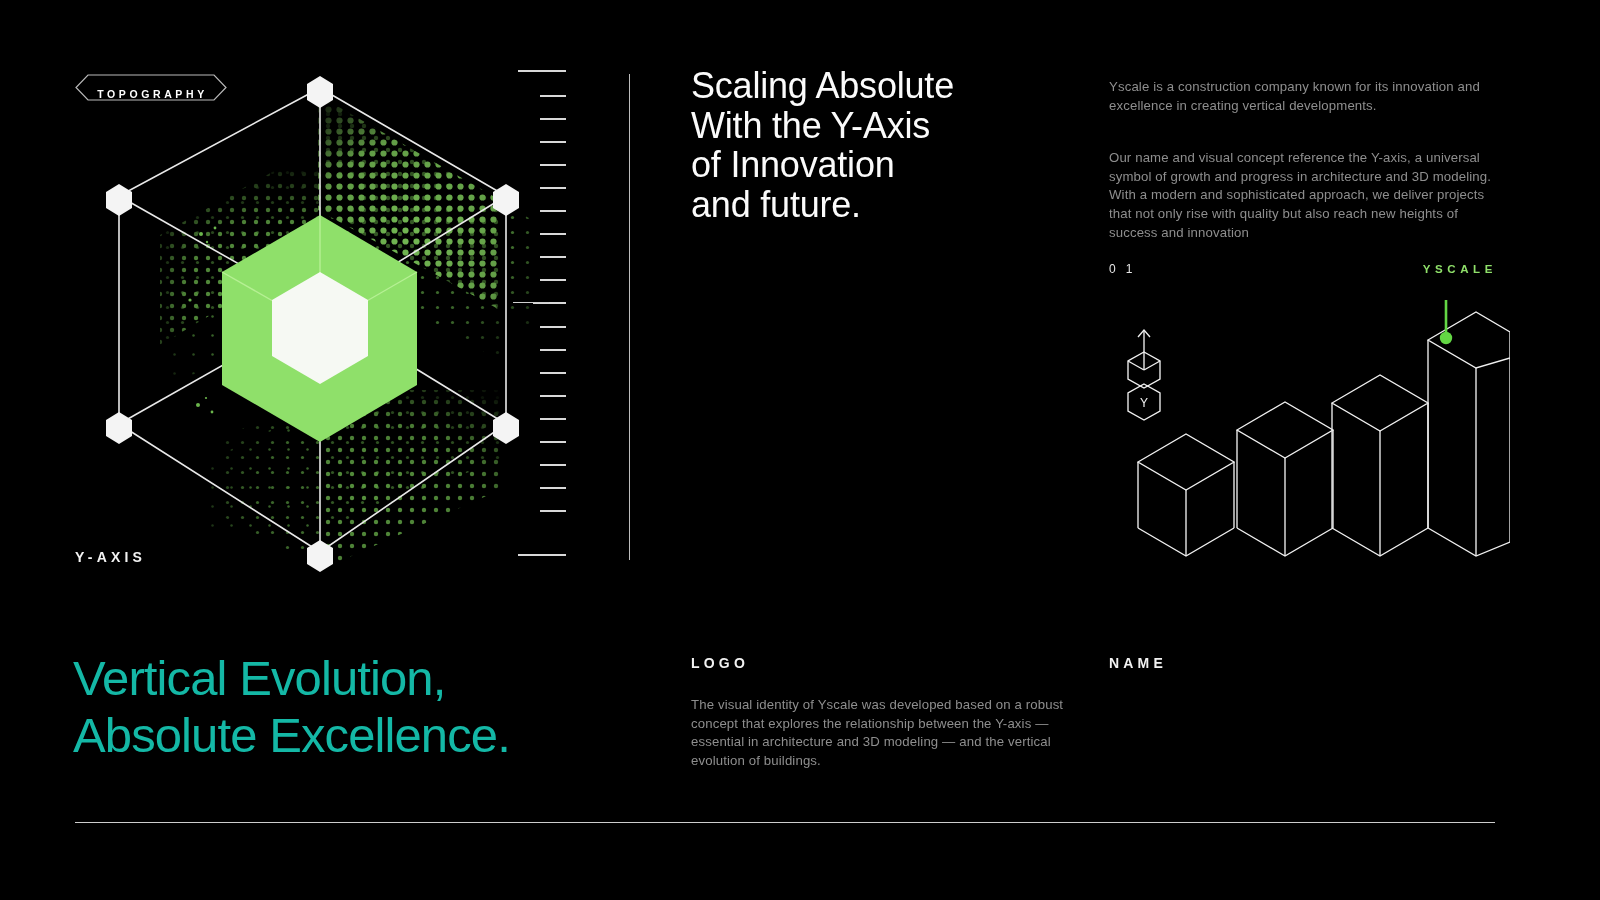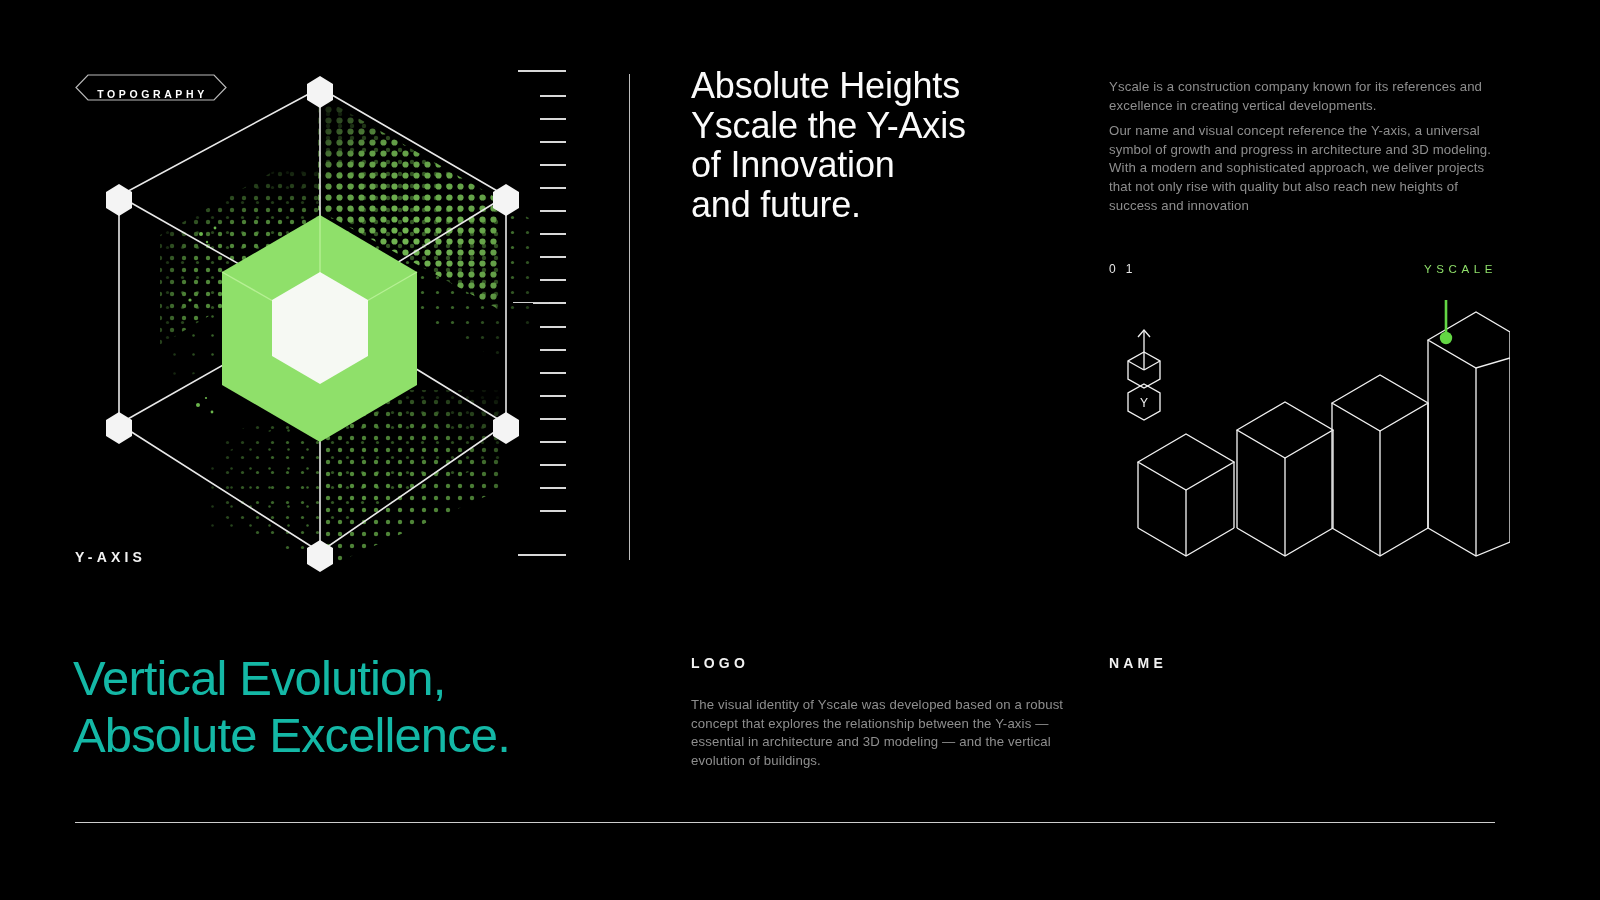--- a/index.html
+++ b/index.html
@@ -14,21 +14,21 @@
 
   
   .eyebrow{
     font-size:14px; letter-spacing:4.2px; font-weight:700;
     color:#f2f2f2; text-transform:uppercase; white-space:nowrap;
   }
   .body-copy{
     font-size:13.2px; line-height:18.6px; color:#8e8e8e;
     letter-spacing:0.01em;
   }
-  .body-copy p + p{ margin-top:7px; }
+  .body-copy p + p{ margin-top:34px; }
 
   
   #topo-tag{
     position:absolute; left:75px; top:74px; width:152px; height:39px;
   }
   #topo-tag .tag-svg{ position:absolute; inset:0; }
   #topo-tag .tag-label{
     position:absolute; inset:0; display:flex; align-items:center;
     justify-content:center; font-size:10.5px; letter-spacing:3.6px;
     font-weight:700; color:#ffffff; padding-left:3px;
@@ -62,21 +62,21 @@
 
   
   #intro-copy{ position:absolute; left:1109px; top:78px; width:392px; }
 
   
   #index-row{
     position:absolute; left:1109px; top:262px; width:388px;
     display:flex; justify-content:space-between; align-items:center;
   }
   #index-row .idx{ font-size:12px; letter-spacing:3.4px; color:#e6e6e6; font-weight:400; }
-  #index-row .brand{ font-size:11.5px; letter-spacing:4.6px; font-weight:400; }
+  #index-row .brand{ font-size:11.5px; letter-spacing:4.6px; font-weight:700; }
 
   
   #bar-figure{ position:absolute; left:1100px; top:300px; width:410px; height:265px; }
   #bar-figure svg{ position:absolute; inset:0; }
 
   
   #bottom-headline{
     position:absolute; left:73px; top:650px; width:620px;
     font-size:49px; line-height:57px; font-weight:400;
     letter-spacing:-0.9px; color:#14b8a6;
@@ -224,28 +224,28 @@
     <div class="tick short" style="top:371px"></div>
     <div class="tick short" style="top:394px"></div>
     <div class="tick short" style="top:417px"></div>
     <div class="tick short" style="top:440px"></div>
     <div class="tick long" style="top:484px"></div>
   </div>
 
   <div id="divider-vertical"></div>
 
   <div id="headline">
-    <div>Absolute Heights</div>
-    <div>Yscale the Y-Axis</div>
+    <div>Scaling Absolute</div>
+    <div>With the Y-Axis</div>
     <div>of Innovation</div>
     <div>and future.</div>
   </div>
 
   <div id="intro-copy" class="body-copy">
-    <p>Yscale is a construction company known for its references and excellence in creating vertical developments.</p>
+    <p>Yscale is a construction company known for its innovation and excellence in creating vertical developments.</p>
     <p>Our name and visual concept reference the Y-axis, a universal symbol of growth and progress in architecture and 3D modeling. With a modern and sophisticated approach, we deliver projects that not only rise with quality but also reach new heights of success and innovation</p>
   </div>
 
   <div id="index-row">
     <span class="idx">0 1</span>
     <span class="brand" style="color:#8fe06a">YSCALE</span>
   </div>
 
   <div id="bar-figure">
     <svg viewBox="0 0 410 265">

